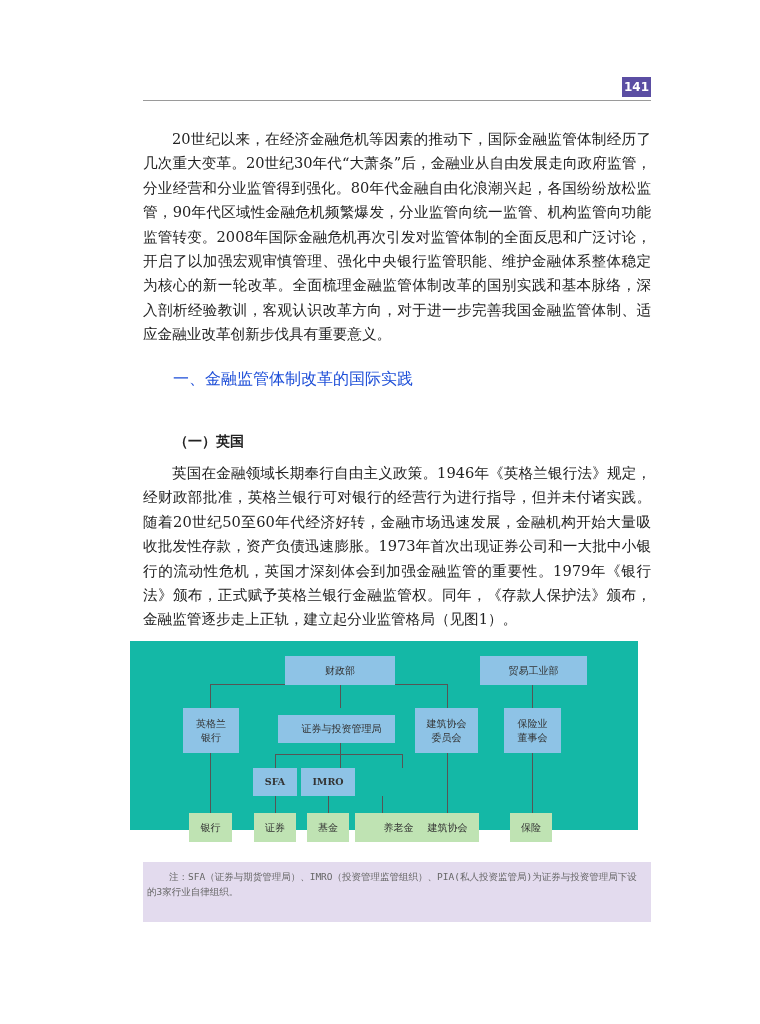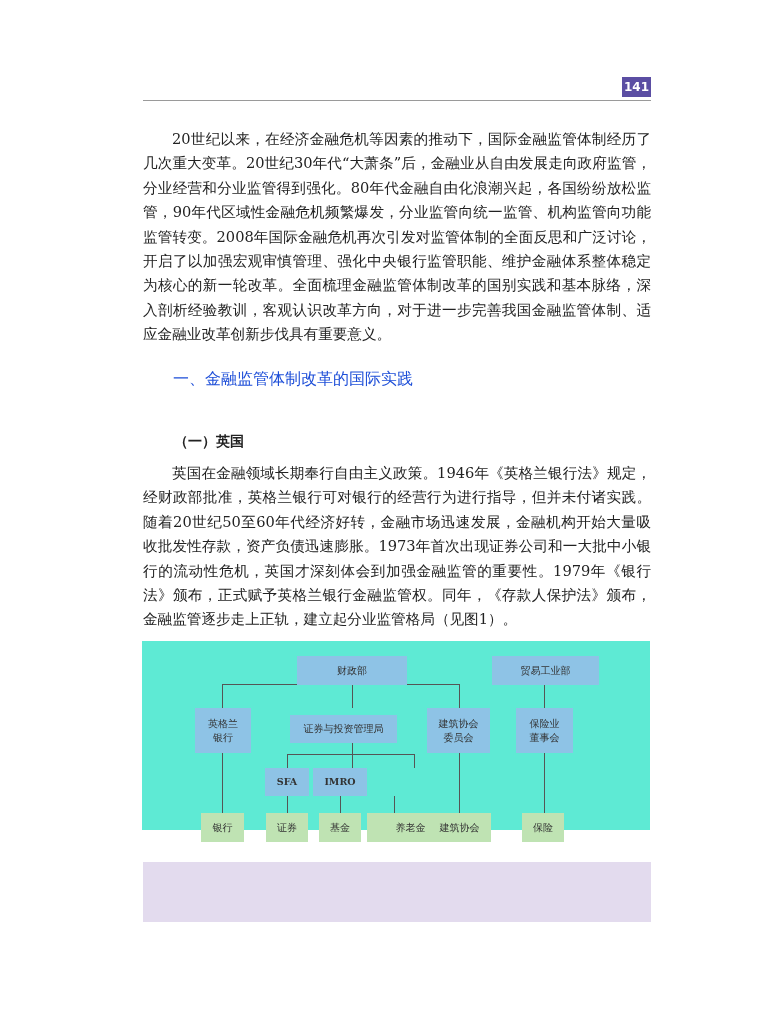--- a/index.html
+++ b/index.html
@@ -25,21 +25,21 @@
       text-align: justify; text-indent: 29px; margin: 0; color: #222;
     }
     .section-title {
       position: absolute; left: 173px; top: 369px; font-family: "DejaVu Sans", sans-serif;
       font-size: 16px; color: #1d4ed8; margin: 0; font-weight: normal;
     }
     .sub-title {
       position: absolute; left: 174px; top: 433px; font-size: 14px; font-weight: bold; color: #222; margin: 0; text-align: center;
     }
     .diagram {
-      position: absolute; left: 142px; top: 641px; width: 508px; height: 189px; background: #5eead4;
+      position: absolute; left: 130px; top: 641px; width: 508px; height: 189px; background: #14b8a6;
     }
     .caption-box {
       position: absolute; left: 143px; top: 862px; width: 508px; height: 60px; background: #e3dbee;
     }
     .note {
       position: absolute; left: 4px; top: 7px; width: 498px; font-family: "DejaVu Sans Mono", monospace;
       font-size: 9.5px; line-height: 15px; color: #666; text-indent: 22px; margin: 0;
     }
     .fig-title {
       position: absolute; left: 0; top: 40px; width: 100%; text-align: center;
@@ -84,30 +84,31 @@
   <div class="line" style="left:145px;top:155px;width:1px;height:17px;"></div>
   <div class="line" style="left:198px;top:155px;width:1px;height:17px;"></div>
   <div class="line" style="left:252px;top:155px;width:1px;height:17px;"></div>
   <div class="line" style="left:317px;top:112px;width:1px;height:60px;"></div>
   <div class="line" style="left:402px;top:112px;width:1px;height:60px;"></div>
 
   <div class="box" style="left:155px;top:15px;width:110px;height:29px;">财政部</div>
   <div class="box" style="left:350px;top:15px;width:107px;height:29px;">贸易工业部</div>
   <div class="box" style="left:53px;top:67px;width:56px;height:45px;white-space:pre-line;">英格兰
 银行</div>
-  <div class="box" style="left:148px;top:74px;width:107px;height:28px;">证券与投资管理局</div>
+  <div class="box" style="left:148px;top:74px;width:107px;height:28px;padding-left:10px;">证券与投资管理局</div>
   <div class="box" style="left:285px;top:67px;width:63px;height:45px;white-space:pre-line;">建筑协会
 委员会</div>
   <div class="box" style="left:374px;top:67px;width:57px;height:45px;white-space:pre-line;">保险业
 董事会</div>
   <div class="box bold" style="left:123px;top:127px;width:44px;height:28px;">SFA</div>
   <div class="box bold" style="left:171px;top:127px;width:54px;height:28px;">IMRO</div>
   <div class="box bold" style="left:230px;top:127px;width:44px;height:28px;margin-top:46px;">PIA</div>
   <div class="box green" style="left:59px;top:172px;width:43px;height:29px;">银行</div>
   <div class="box green" style="left:124px;top:172px;width:42px;height:29px;">证券</div>
   <div class="box green" style="left:177px;top:172px;width:42px;height:29px;">基金</div>
   <div class="box green" style="left:225px;top:172px;width:53px;height:29px;padding-left:17px;">养老金</div>
   <div class="box green" style="left:286px;top:172px;width:63px;height:29px;">建筑协会</div>
   <div class="box green" style="left:380px;top:172px;width:42px;height:29px;">保险</div>
 </div>
 
 <div class="caption-box">
+  <p class="note">注：SFA（证券与期货管理局）、IMRO（投资管理监管组织）、PIA(私人投资监管局)为证券与投资管理局下设的3家行业自律组织。</p>
 </div>
 
 </body></html>

